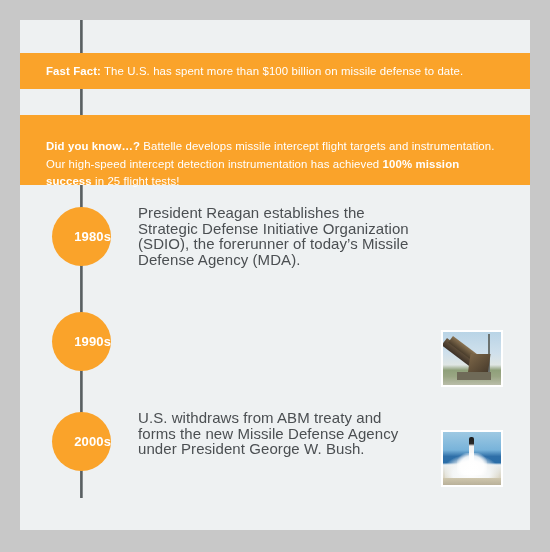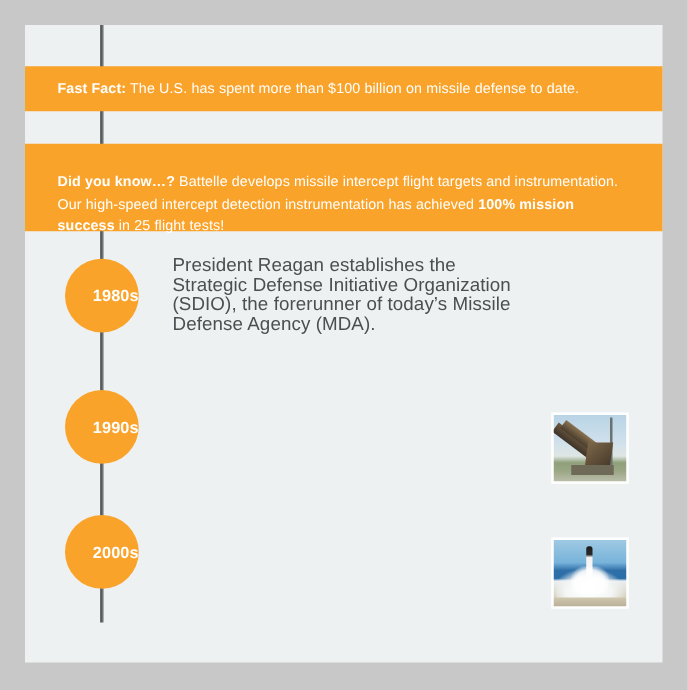--- a/index.html
+++ b/index.html
@@ -276,20 +276,21 @@
           <div class="patriot-base"></div>
         </div>
       </div>
     </div>
 
     <div class="timeline-row" id="row-2000s">
       <div class="era-marker">
         <span class="era-label">2000s</span>
       </div>
       <div class="row-body">
+        <p class="row-paragraph">U.S. withdraws from ABM treaty and forms the new Missile Defense Agency under President George W. Bush.</p>
       </div>
       <div class="row-photo">
         <div class="photo-inner scene-launch">
           <div class="launch-missile"></div>
           <div class="launch-plume"></div>
           <div class="launch-plume2"></div>
           <div class="launch-ground"></div>
         </div>
       </div>
     </div>

